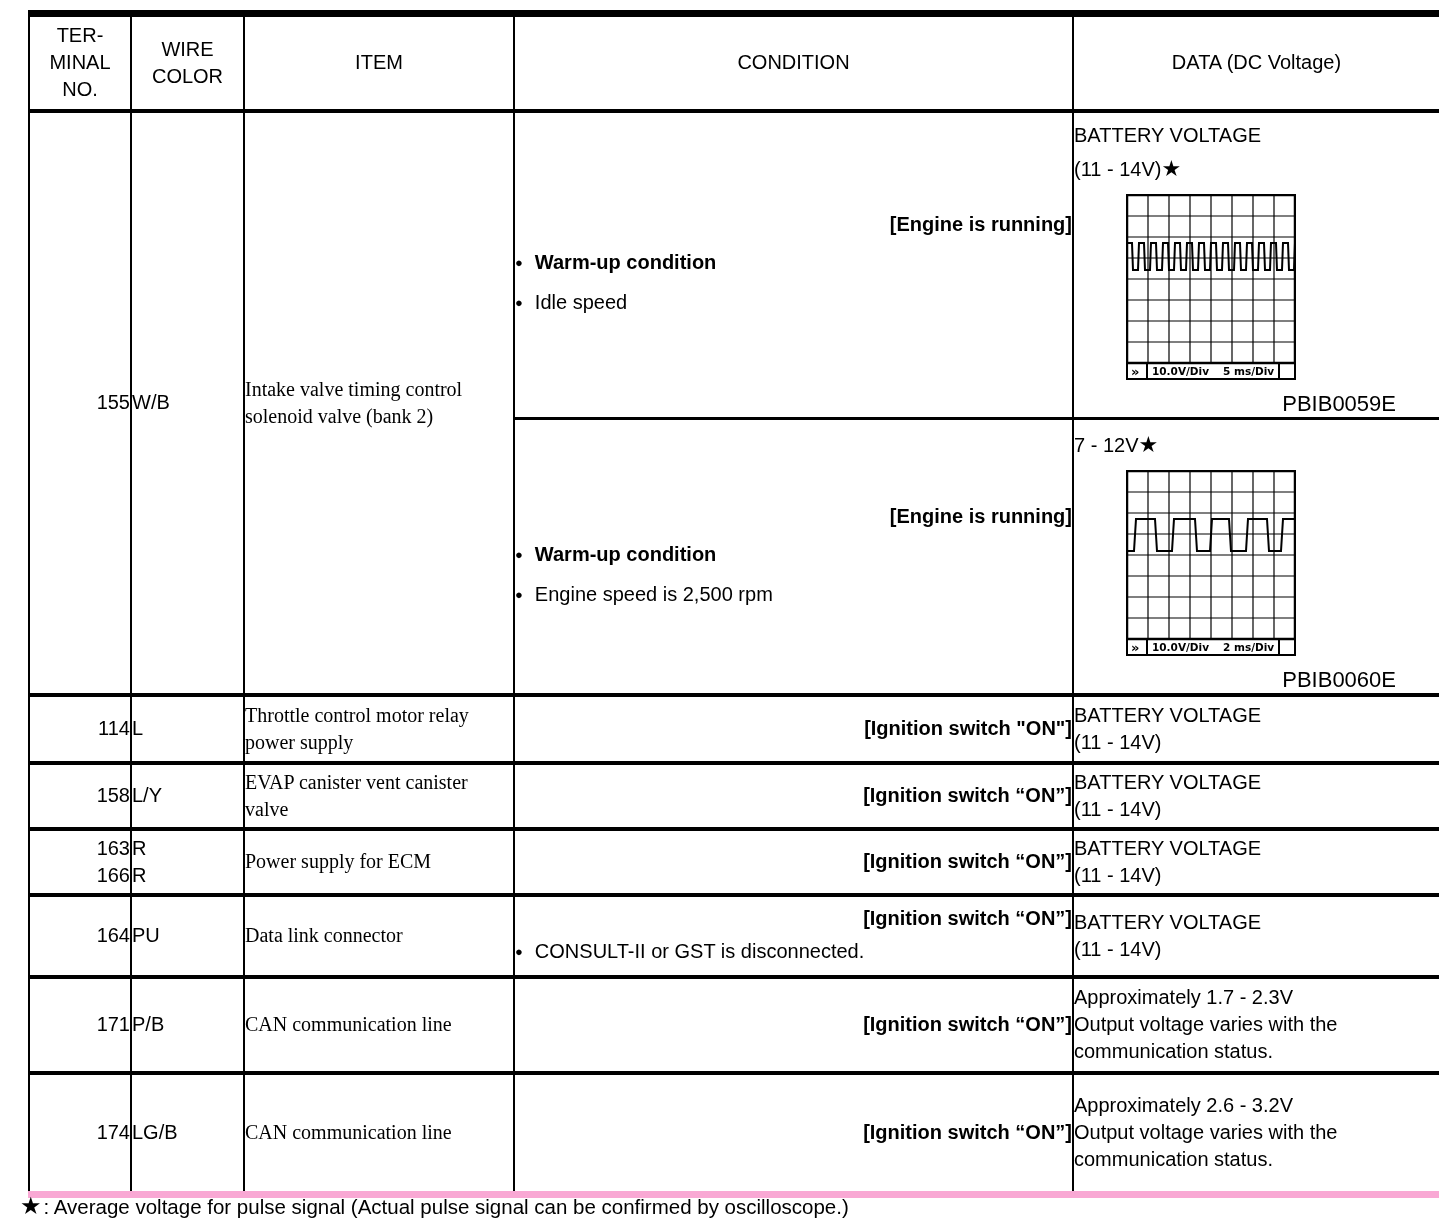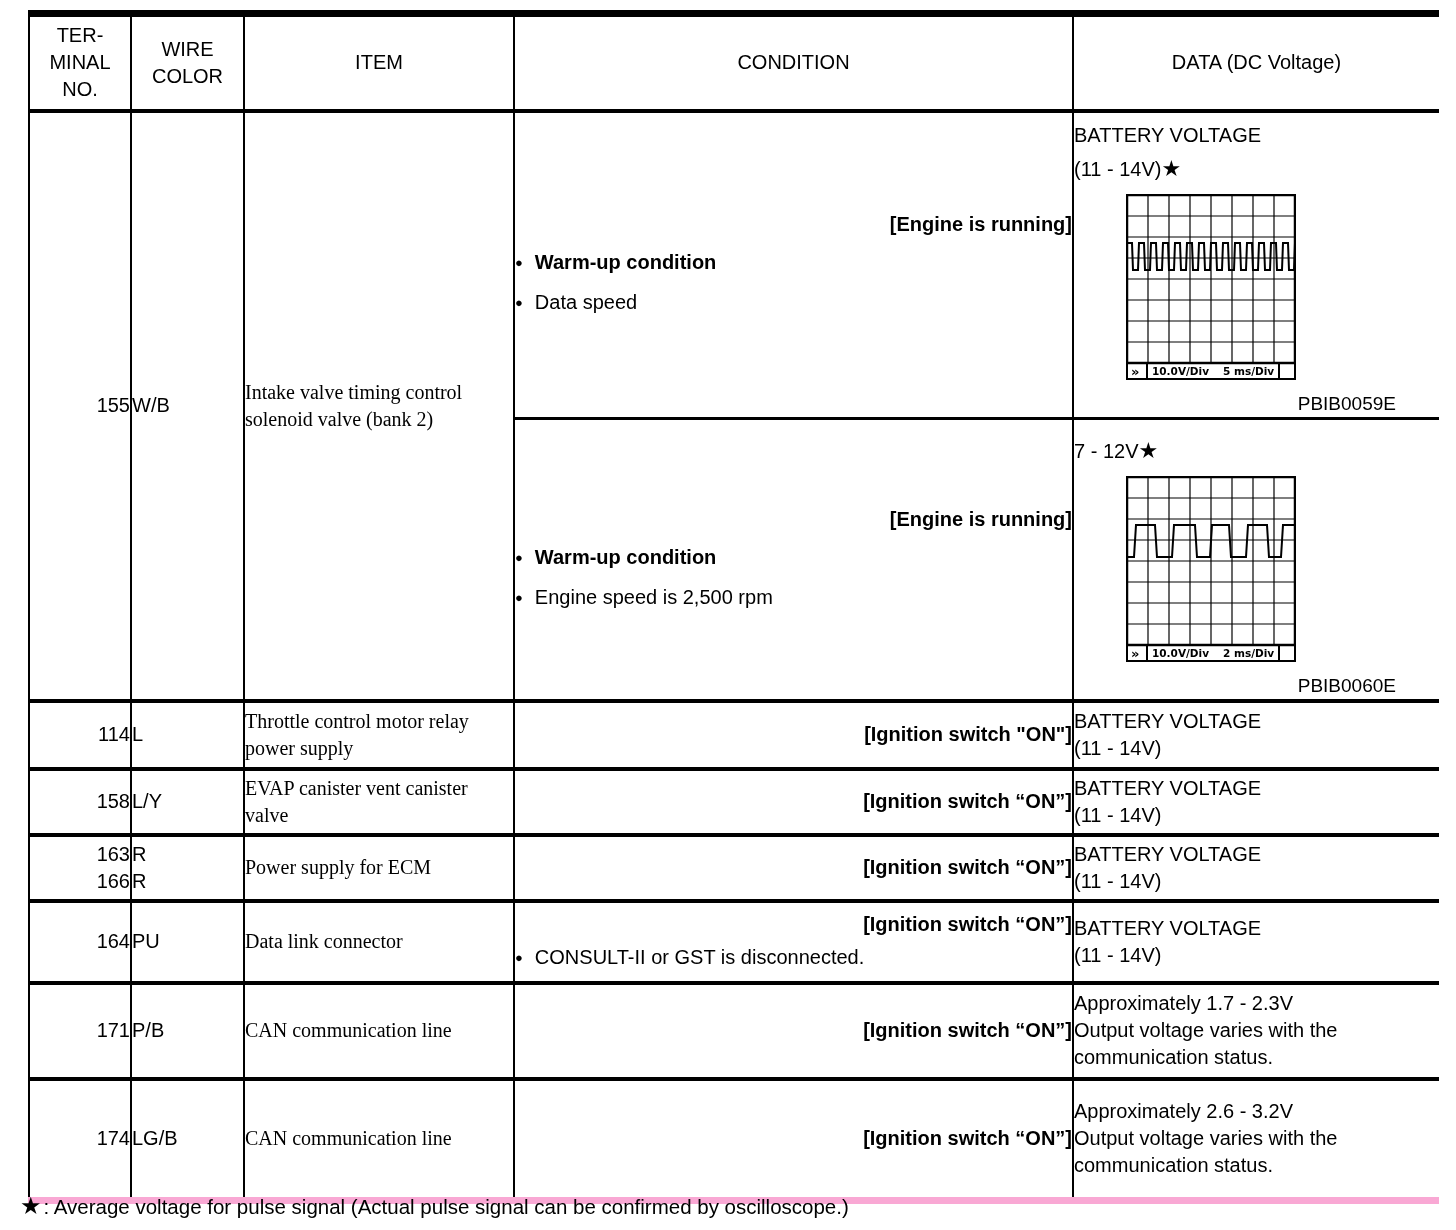--- a/index.html
+++ b/index.html
@@ -33,21 +33,21 @@
 
   .bold { font-weight:bold; }
   .cond-head { font-weight:bold; }
   .bullet-row { display:flex; align-items:baseline; margin-top:11px; }
   .bullet-glyph { font-size:13px; margin-right:12px; transform:translateY(-2px); }
   .cond-single .cond-head { margin:0; }
 
   .data-top { vertical-align:top; }
   .star { font-size:22px; line-height:1; letter-spacing:0; }
   .scope-wrap { margin:11px 0 0 52px; }
-  .scope-caption { width:322px; text-align:right; font-size:19px; margin-top:3px; }
+  .scope-caption { width:322px; text-align:right; font-size:22px; margin-top:3px; }
   .scope-label { font-family:"DejaVu Sans","Liberation Sans",sans-serif; font-weight:bold; }
 
   .footnote {
     position:absolute; left:20px; top:1194px;
     font-size:20.5px; display:flex; align-items:baseline;
   }
   .footnote .star { font-size:24px; margin-right:2px; }
 </style>
 </head>
 <body>
@@ -81,21 +81,21 @@
         <td class="c-wire" rowspan="2">W/B</td>
         <td class="c-item" rowspan="2">Intake valve timing control solenoid valve (bank 2)</td>
         <td class="c-cond subdiv">
           <div class="cond-head">[Engine is running]</div>
           <div class="bullet-row bold">
             <span class="bullet-glyph">●</span>
             <span>Warm-up condition</span>
           </div>
           <div class="bullet-row">
             <span class="bullet-glyph">●</span>
-            <span>Data speed</span>
+            <span>Idle speed</span>
           </div>
         </td>
         <td class="c-data data-top subdiv" style="padding-top:9px">
           <div>BATTERY VOLTAGE</div>
           <div style="margin-top:7px"><span>(11 - 14V)</span><span class="star">★</span></div>
           <div class="scope-wrap">
             <svg width="170" height="186" viewBox="0 0 170 186">
               <rect x="1" y="1" width="168" height="168" fill="none" stroke="#000" stroke-width="2.5"></rect>
               <g stroke="#000" stroke-width="1.2">
                 <line x1="22" y1="1" x2="22" y2="169"></line>
@@ -130,21 +130,21 @@
           <div class="cond-head">[Engine is running]</div>
           <div class="bullet-row bold">
             <span class="bullet-glyph">●</span>
             <span>Warm-up condition</span>
           </div>
           <div class="bullet-row">
             <span class="bullet-glyph">●</span>
             <span>Engine speed is 2,500 rpm</span>
           </div>
         </td>
-        <td class="c-data data-top" style="padding-top:18px">
+        <td class="c-data data-top" style="padding-top:12px">
           <div><span>7 - 12V</span><span class="star">★</span></div>
           <div class="scope-wrap">
             <svg width="170" height="186" viewBox="0 0 170 186">
               <rect x="1" y="1" width="168" height="168" fill="none" stroke="#000" stroke-width="2.5"></rect>
               <g stroke="#000" stroke-width="1.2">
                 <line x1="22" y1="1" x2="22" y2="169"></line>
                   <line x1="43" y1="1" x2="43" y2="169"></line>
                 <line x1="64" y1="1" x2="64" y2="169"></line>
                   <line x1="85" y1="1" x2="85" y2="169"></line>
                 <line x1="106" y1="1" x2="106" y2="169"></line>

